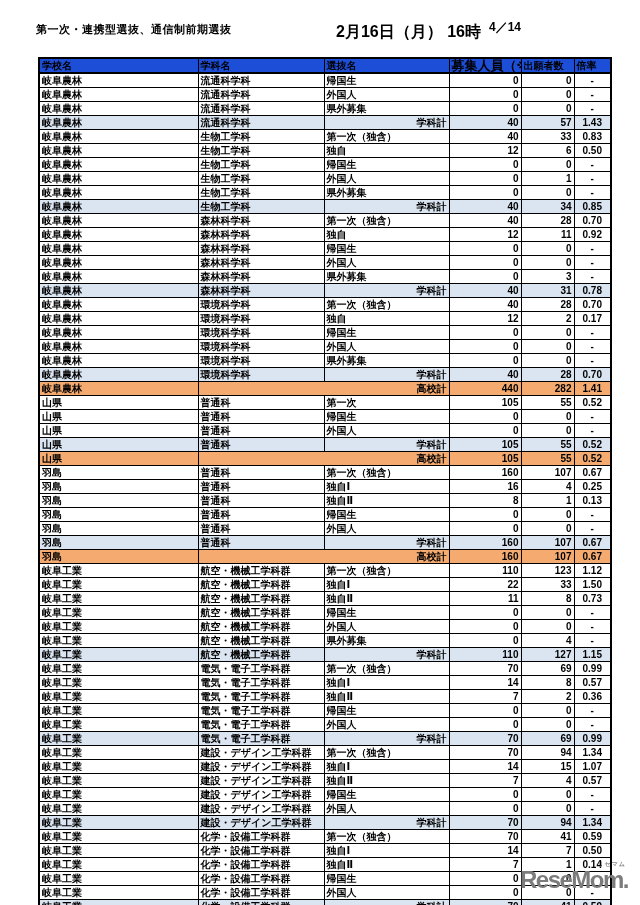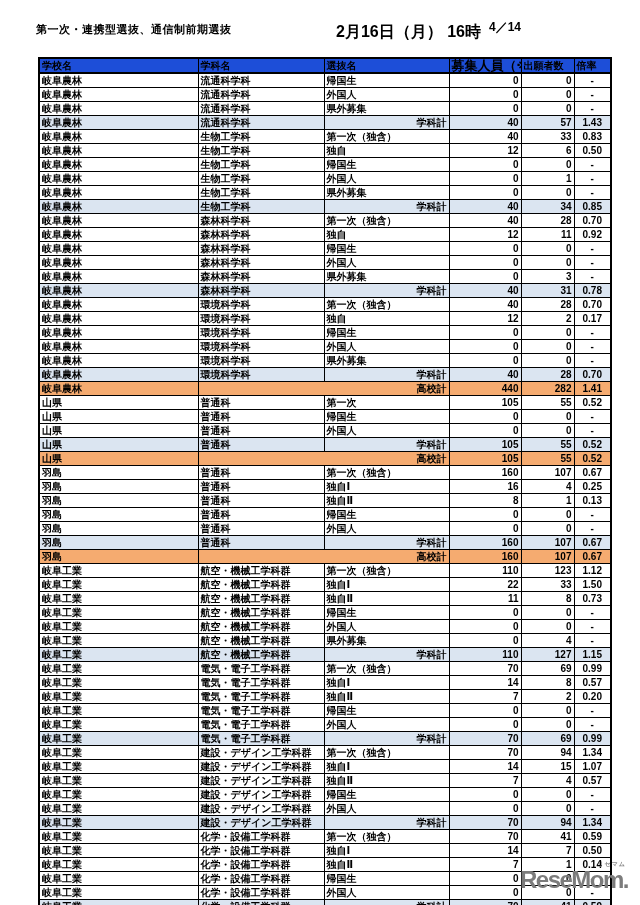--- a/index.html
+++ b/index.html
@@ -431,21 +431,21 @@
         <td class="num">14</td>
         <td class="num">8</td>
         <td class="ratio">0.57</td>
       </tr>
       <tr>
         <td>岐阜工業</td>
         <td>電気・電子工学科群</td>
         <td>独自Ⅱ</td>
         <td class="num">7</td>
         <td class="num">2</td>
-        <td class="ratio">0.20</td>
+        <td class="ratio">0.36</td>
       </tr>
       <tr>
         <td>岐阜工業</td>
         <td>電気・電子工学科群</td>
         <td>帰国生</td>
         <td class="num">0</td>
         <td class="num">0</td>
         <td class="ratio">-</td>
       </tr>
       <tr>

